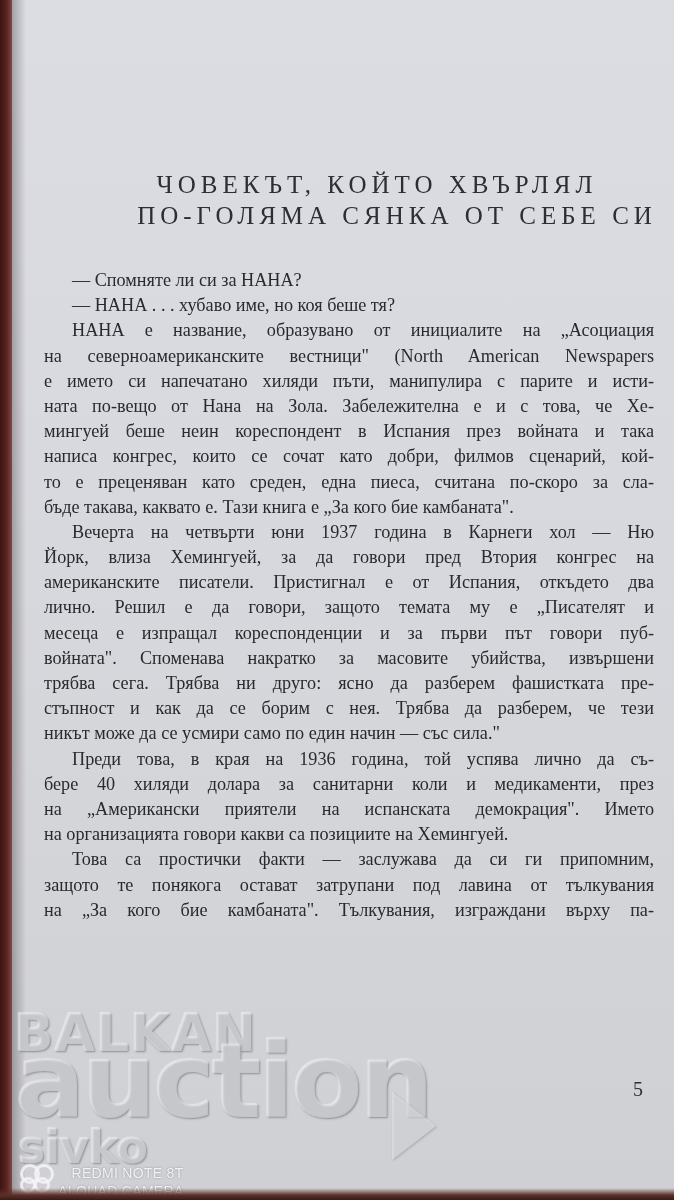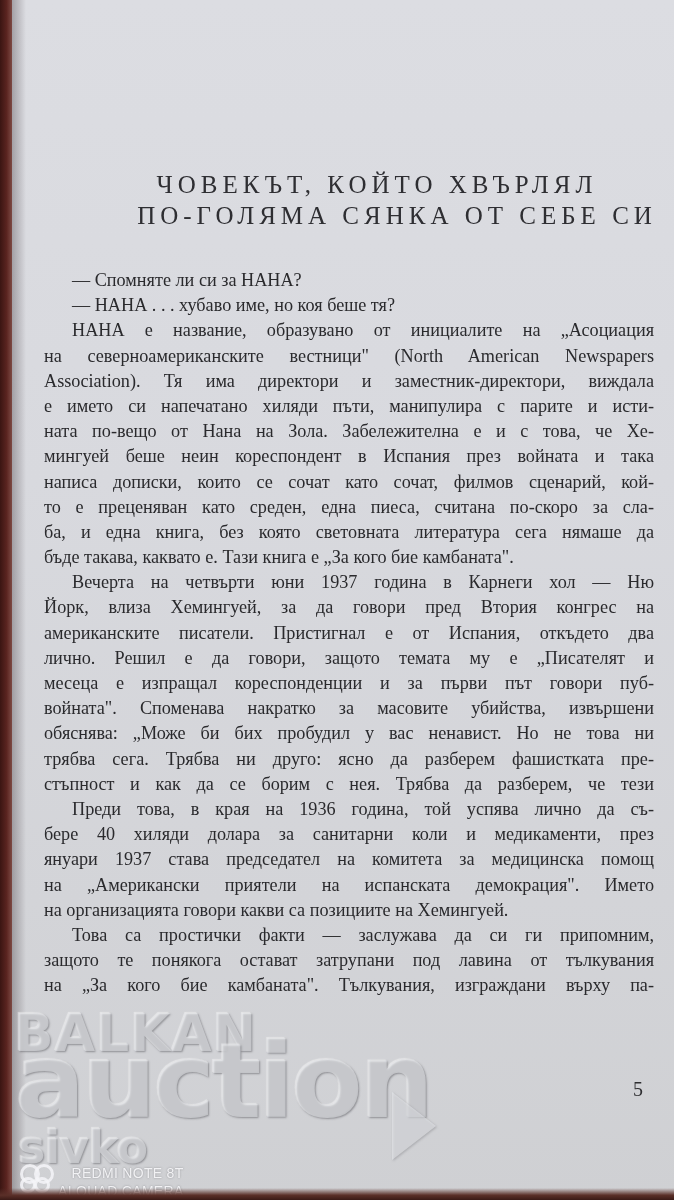--- a/index.html
+++ b/index.html
@@ -83,40 +83,37 @@
 
 <div>
   <div class="title l1">ЧОВЕКЪТ, КОЙТО ХВЪРЛЯЛ</div>
   <div class="title l2">ПО-ГОЛЯМА СЯНКА ОТ СЕБЕ СИ</div>
 
   <div class="text" id="body-text" style="top:268px;">
       <span class="line indent last">— Спомняте ли си за НАНА?</span>
       <span class="line indent last">— НАНА . . . хубаво име, но коя беше тя?</span>
       <span class="line indent">НАНА е название, образувано от инициалите на „Асоциация</span>
       <span class="line">на северноамериканските вестници" (North American Newspapers</span>
-      <span class="line">Association). Тя има директори и заместник-директори, виждала</span>
       <span class="line">е името си напечатано хиляди пъти, манипулира с парите и исти-</span>
       <span class="line">ната по-вещо от Нана на Зола. Забележителна е и с това, че Хе-</span>
       <span class="line">мингуей беше неин кореспондент в Испания през войната и така</span>
-      <span class="line">написа дописки, които се сочат като сочат, филмов сценарий, кой-</span>
+      <span class="line">написа конгрес, които се сочат като добри, филмов сценарий, кой-</span>
       <span class="line">то е преценяван като среден, една пиеса, считана по-скоро за сла-</span>
-      <span class="line">ба, и една книга, без която световната литература сега нямаше да</span>
       <span class="line last">бъде такава, каквато е. Тази книга е „За кого бие камбаната".</span>
       <span class="line indent">Вечерта на четвърти юни 1937 година в Карнеги хол — Ню</span>
       <span class="line">Йорк, влиза Хемингуей, за да говори пред Втория конгрес на</span>
       <span class="line">американските писатели. Пристигнал е от Испания, откъдето два</span>
       <span class="line">лично. Решил е да говори, защото темата му е „Писателят и</span>
       <span class="line">месеца е изпращал кореспонденции и за първи път говори пуб-</span>
       <span class="line">войната". Споменава накратко за масовите убийства, извършени</span>
-      <span class="line">обяснява: „Може би бих пробудил у вас ненавист. Но не това ни</span>
       <span class="line">трябва сега. Трябва ни друго: ясно да разберем фашистката пре-</span>
       <span class="line">стъпност и как да се борим с нея. Трябва да разберем, че тези</span>
+      <span class="line last">никът може да се усмири само по един начин — със сила."</span>
       <span class="line indent">Преди това, в края на 1936 година, той успява лично да съ-</span>
       <span class="line">бере 40 хиляди долара за санитарни коли и медикаменти, през</span>
-      <span class="line">януари 1937 става председател на комитета за медицинска помощ</span>
       <span class="line">на „Американски приятели на испанската демокрация". Името</span>
       <span class="line last">на организацията говори какви са позициите на Хемингуей.</span>
       <span class="line indent">Това са простички факти — заслужава да си ги припомним,</span>
       <span class="line">защото те понякога остават затрупани под лавина от тълкувания</span>
       <span class="line">на „За кого бие камбаната". Тълкувания, изграждани върху па-</span>
     </div>
 
   <div class="page-number">5</div>
 </div>
 

